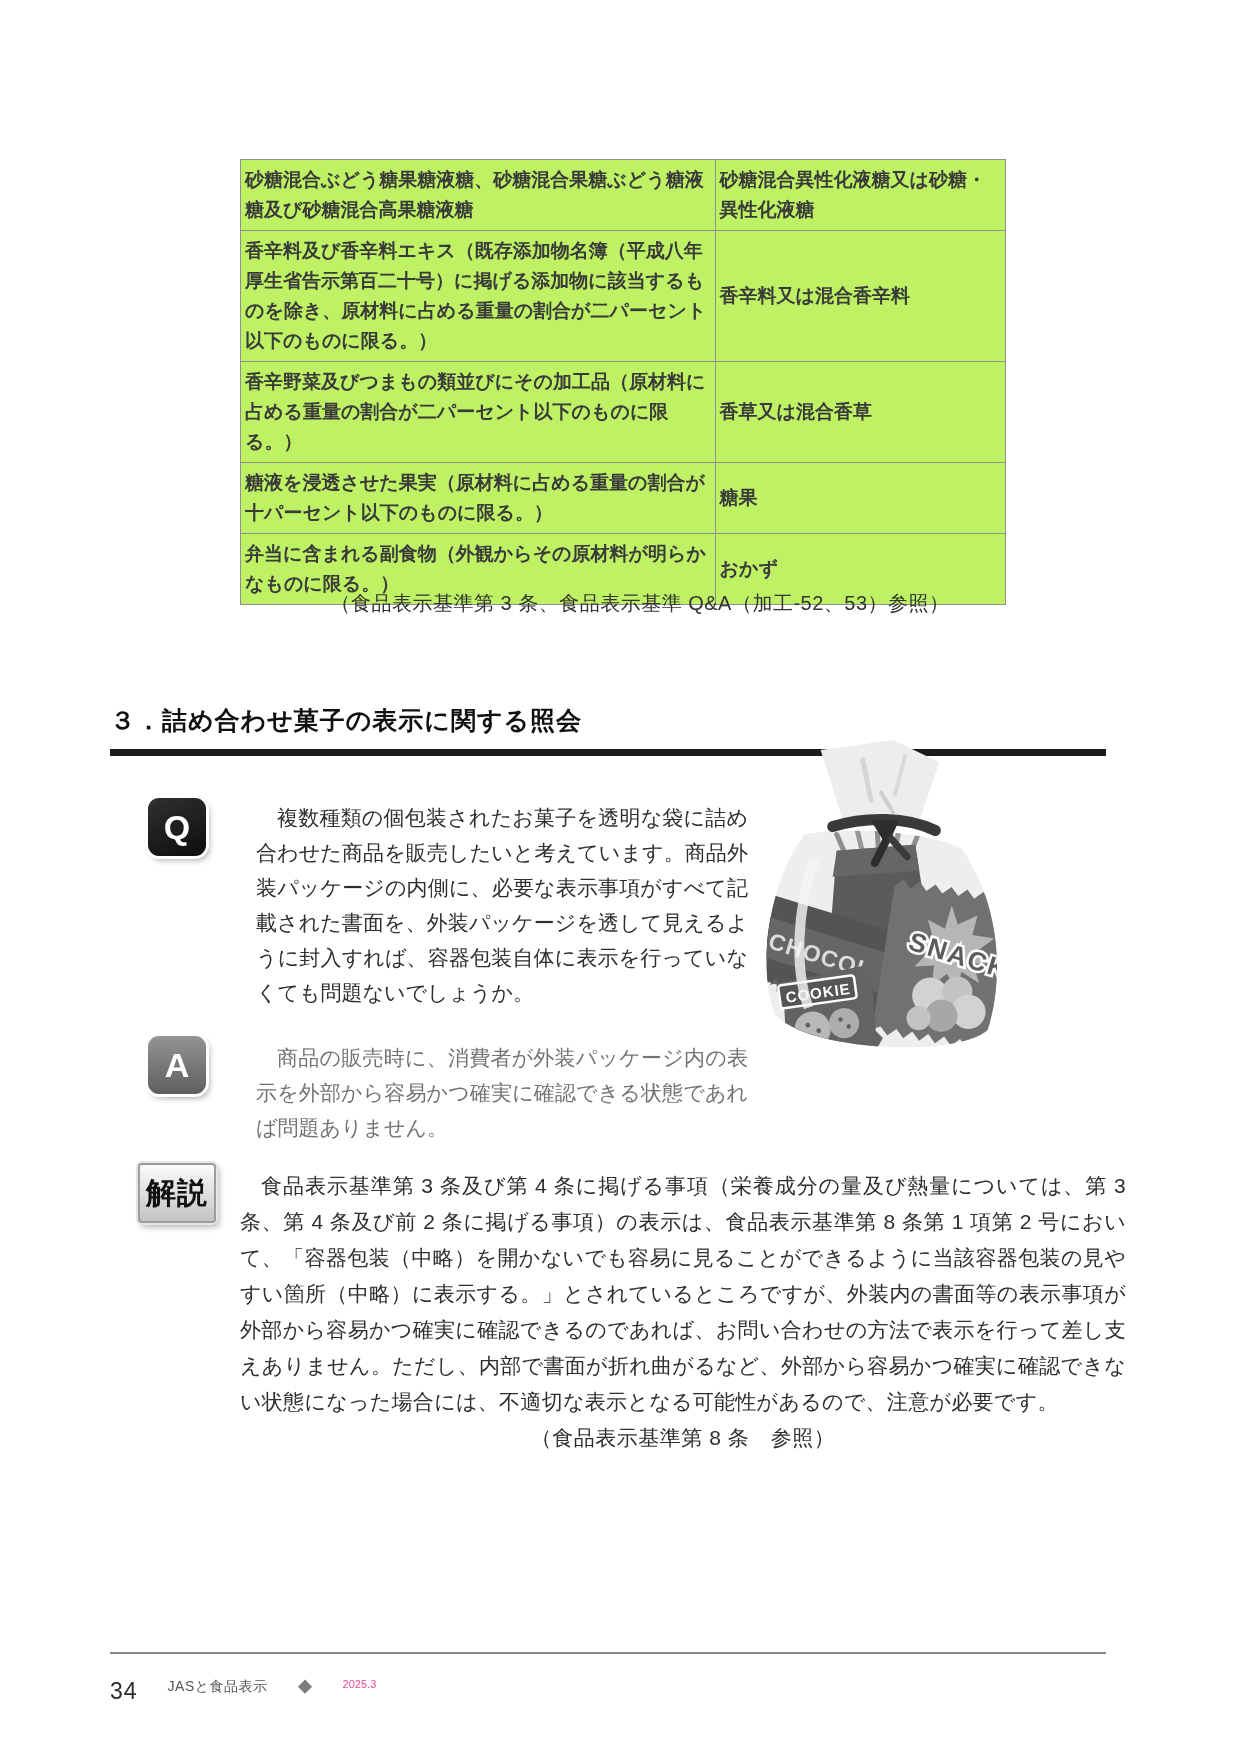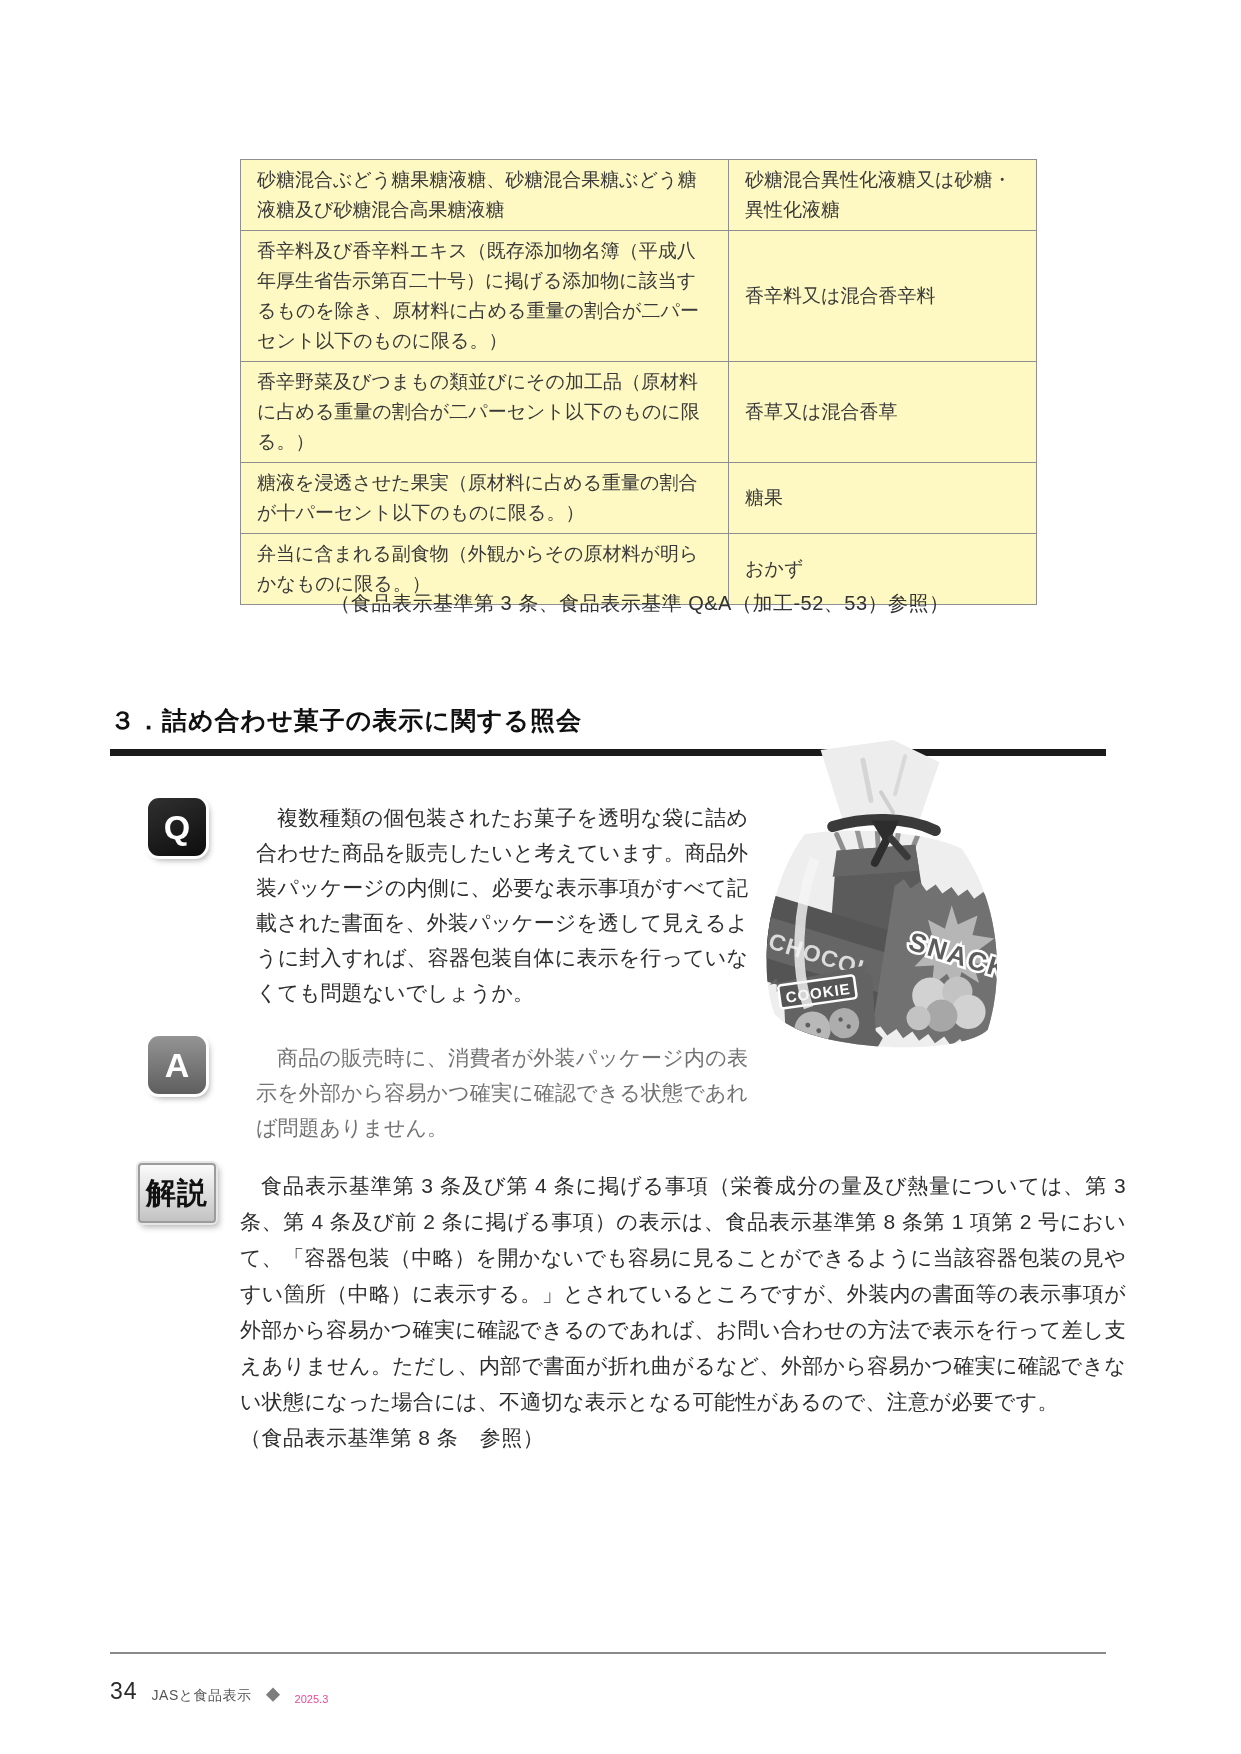--- a/index.html
+++ b/index.html
@@ -13,22 +13,23 @@
   .page{ position:absolute; inset:0; width:1241px; height:1754px; background:#fff; }
 
   
   .lookup-table{
     position:absolute; left:240px; top:159px; width:766px;
     border-collapse:collapse; table-layout:fixed;
     font-size:19px; line-height:30px; color:#3a3a3a;
   }
   .lookup-table td{
     border:1.6px solid #8f8f8f;
-    padding:5px 16px;
-    background:#fef9c3;
+    padding:5px 4px;
+    background:#bef264;
+    font-weight:bold;
   }
   .lookup-table td.cell-left{ width:455px; vertical-align:middle; }
   .lookup-table td.cell-right{ width:275px; vertical-align:middle; }
 
   .table-caption{
     position:absolute; left:240px; top:590px; width:800px;
     text-align:center; font-size:20px; color:#333;
     letter-spacing:.5px;
   }
 
@@ -79,37 +80,37 @@
     text-align:justify; text-indent:1em; color:#737373;
   }
   .kaisetsu-text{
     position:absolute; left:240px; top:1168px; width:886px;
     font-size:21px; line-height:36px;
     text-align:justify; text-indent:1em; color:#2e2e2e;
     letter-spacing:.3px;
   }
   .reference{
     position:absolute; left:240px; top:1424px; width:886px;
-    text-align:left; font-size:21px; color:#2e2e2e;
+    text-align:center; font-size:21px; color:#2e2e2e;
     letter-spacing:.5px;
   }
 
   
   .illustration{
     position:absolute; left:744px; top:738px; width:272px; height:332px;
   }
 
   
   .footer-rule{
     position:absolute; left:110px; top:1652px; width:996px; height:0;
     border-top:2px solid #8a8a8a;
   }
   .footer{
     position:absolute; left:110px; top:1678px; width:700px;
-    display:flex; align-items:flex-end; gap:14px;
+    display:flex; align-items:flex-start; gap:30px;
   }
   .footer .page-num{ font-size:23px; color:#2b2b2b; letter-spacing:1px; }
   .footer .journal{ font-size:14px; color:#555; letter-spacing:.5px; }
   .footer .diamond{ font-size:15px; color:#7d7d7d; }
   .footer .issue{ font-size:11px; color:#ec4899; }
 </style>
 </head>
 <body>
 
 <div class="page">

